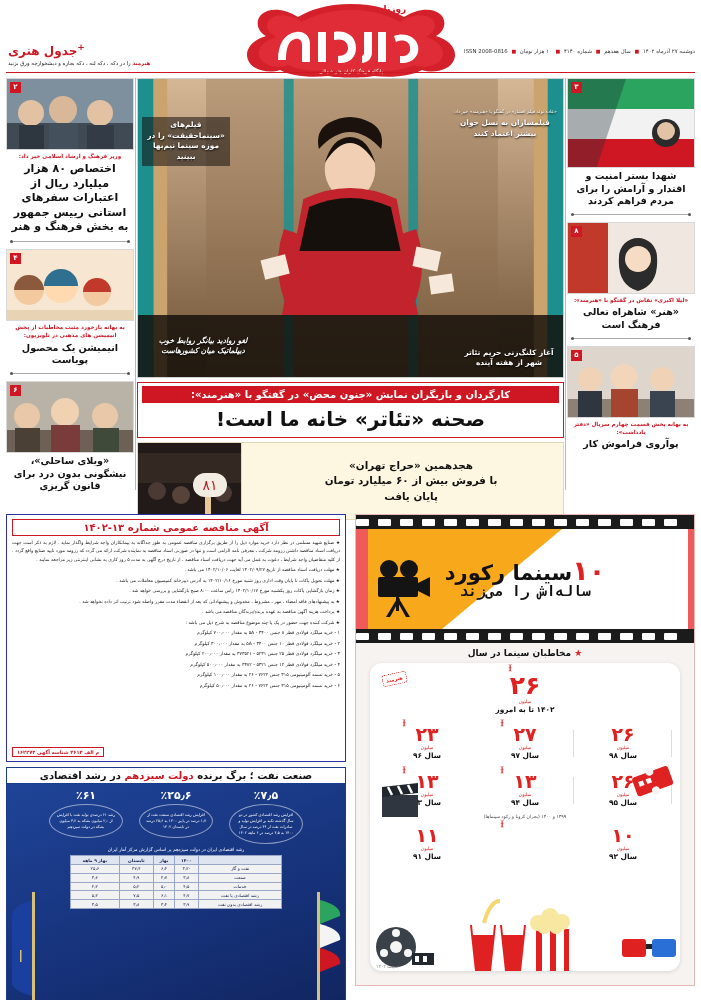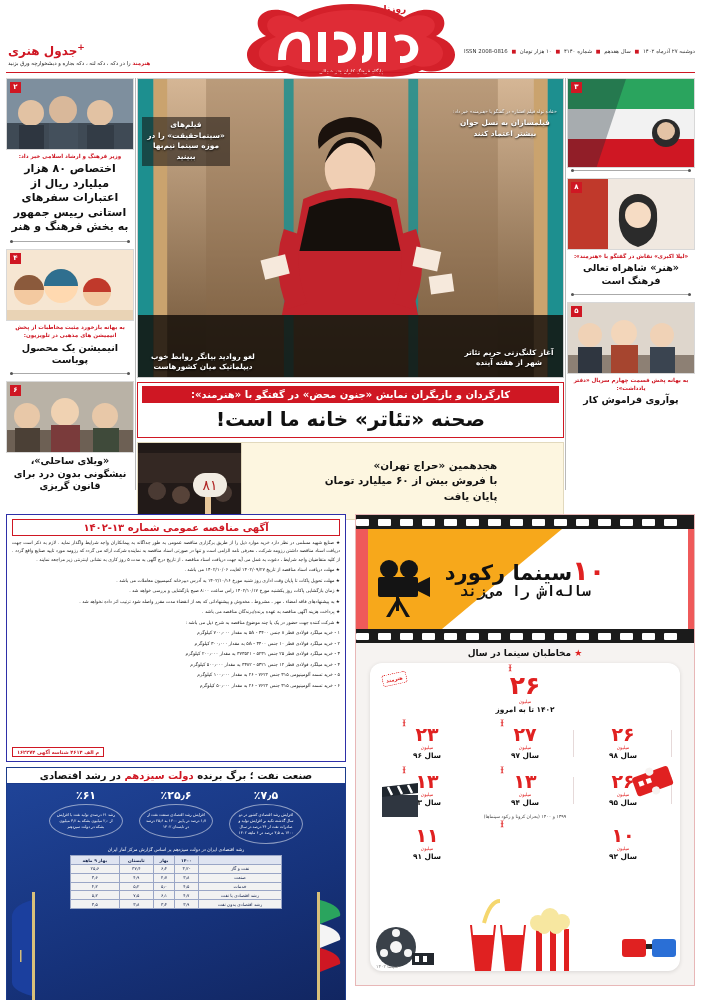--- a/index.html
+++ b/index.html
@@ -76,21 +76,21 @@
   }
   .redbar {
     background:#cf1723; color:#fff; font-size:10px; font-weight:bold;
     text-align:center; padding:1.5px 3px; line-height:1.4;
   }
   .bighead { font-size:20px; font-weight:bold; text-align:center; color:#111; padding:4px 0 1px; letter-spacing:-.3px; }
 
   .creamrow { display:flex; background:#fdf6e0; border:1px solid #e2d9bd; margin-top:4px; height:78px; }
   .creamrow .txt { flex:1; display:flex; align-items:center; justify-content:center; padding:2px 6px; }
   .creamrow .ph  { width:104px; position:relative; overflow:hidden; border-right:1px solid #e2d9bd; }
-  .auction-head { font-size:10.4px; font-weight:bold; color:#111; line-height:1.45;margin-left:17px; }
+  .auction-head { font-size:10.4px; font-weight:bold; color:#111; text-align:center; line-height:1.45;margin-left:17px; }
 
   
   .bottom { position:relative; margin:6px 6px 0; height:472px; }
   .bl { position:absolute; left:0; top:0; width:340px; height:100%; }
   .br { position:absolute; right:0; top:0; width:340px; height:100%; }
 
   .tender { border:1.4px solid #2e2fa8; background:#fff; padding:4px 5px; height:248px; position:relative; }
   .tender-title {
     border:1.2px solid #cf1723; color:#cf1723; font-weight:bold; font-size:10px;
     text-align:center; padding:2px; margin-bottom:3px;
@@ -312,21 +312,21 @@
           </g>
         </svg>
 
         <div class="overlay-box ov-dark" style="left:4px; top:38px; width:88px;">فیلم‌های «سینماحقیقت» را در موزه سینما نیم‌بها ببینید</div>
 
         <div class="overlay-box" style="right:4px; top:30px; width:108px;">
           <div style="font-size:4.6px;font-weight:normal;line-height:1.5;margin-bottom:2px;">«عاده تولد فیلم افشار» در گفتگو با «هنرمند» خبر داد:</div>
           <div>فیلمسازان به نسل جوان بیشتر اعتماد کنند</div>
         </div>
 
-        <div class="overlay-box" style="left:6px; bottom:4px; width:118px;">لغو روادید بیانگر روابط خوب دیپلماتیک میان کشورهاست</div>
+        <div class="overlay-box" style="left:6px; bottom:20px; width:118px;font-style:italic;">لغو روادید بیانگر روابط خوب دیپلماتیک میان کشورهاست</div>
 
         <div class="overlay-box" style="right:6px; bottom:8px; width:96px;">آغاز کلنگ‌زنی حریم تئاتر شهر از هفته آینده</div>
       </div>
 
       <div class="redbox">
         <div class="redbar">کارگردان و بازیگران نمایش «جنون محض» در گفتگو با «هنرمند»:</div>
         <div class="bighead">صحنه «تئاتر» خانه ما است!</div>
       </div>
 
       <div class="creamrow">
@@ -360,20 +360,21 @@
             <rect width="128" height="90" fill="#cfe0ea"></rect>
             <rect x="0" y="0" width="128" height="30" fill="#2aa45e"></rect>
             <rect x="0" y="30" width="128" height="30" fill="#f2f2f2"></rect>
             <rect x="0" y="60" width="128" height="30" fill="#cf1723"></rect>
             <path d="M0 0 L60 0 L30 90 L0 90 Z" fill="#1c2a35" opacity=".35"></path>
             <circle cx="100" cy="54" r="14" fill="#2b2b2b"></circle>
             <circle cx="100" cy="52" r="9" fill="#e3c3a5"></circle>
           </svg>
           <div class="pg-badge" style="left:3px;top:3px;">۳</div>
         </div>
+        <div class="headline sm">شهدا بستر امنیت و اقتدار و آرامش را برای مردم فراهم کردند</div>
       </div>
       <div class="dotrule"></div>
 
       <div>
         <div class="photo" style="height:72px;">
           <svg viewBox="0 0 128 72" width="128" height="72">
             <rect width="128" height="72" fill="#f0e8e0"></rect>
             <rect x="0" y="0" width="42" height="72" fill="#c0392b"></rect>
             <circle cx="72" cy="34" r="19" fill="#f2d2b6"></circle>
             <path d="M53 34 a19 19 0 0 1 38 0 q2 28 -19 34 q-21 -6 -19 -34 z" fill="#2b2b2b"></path>

